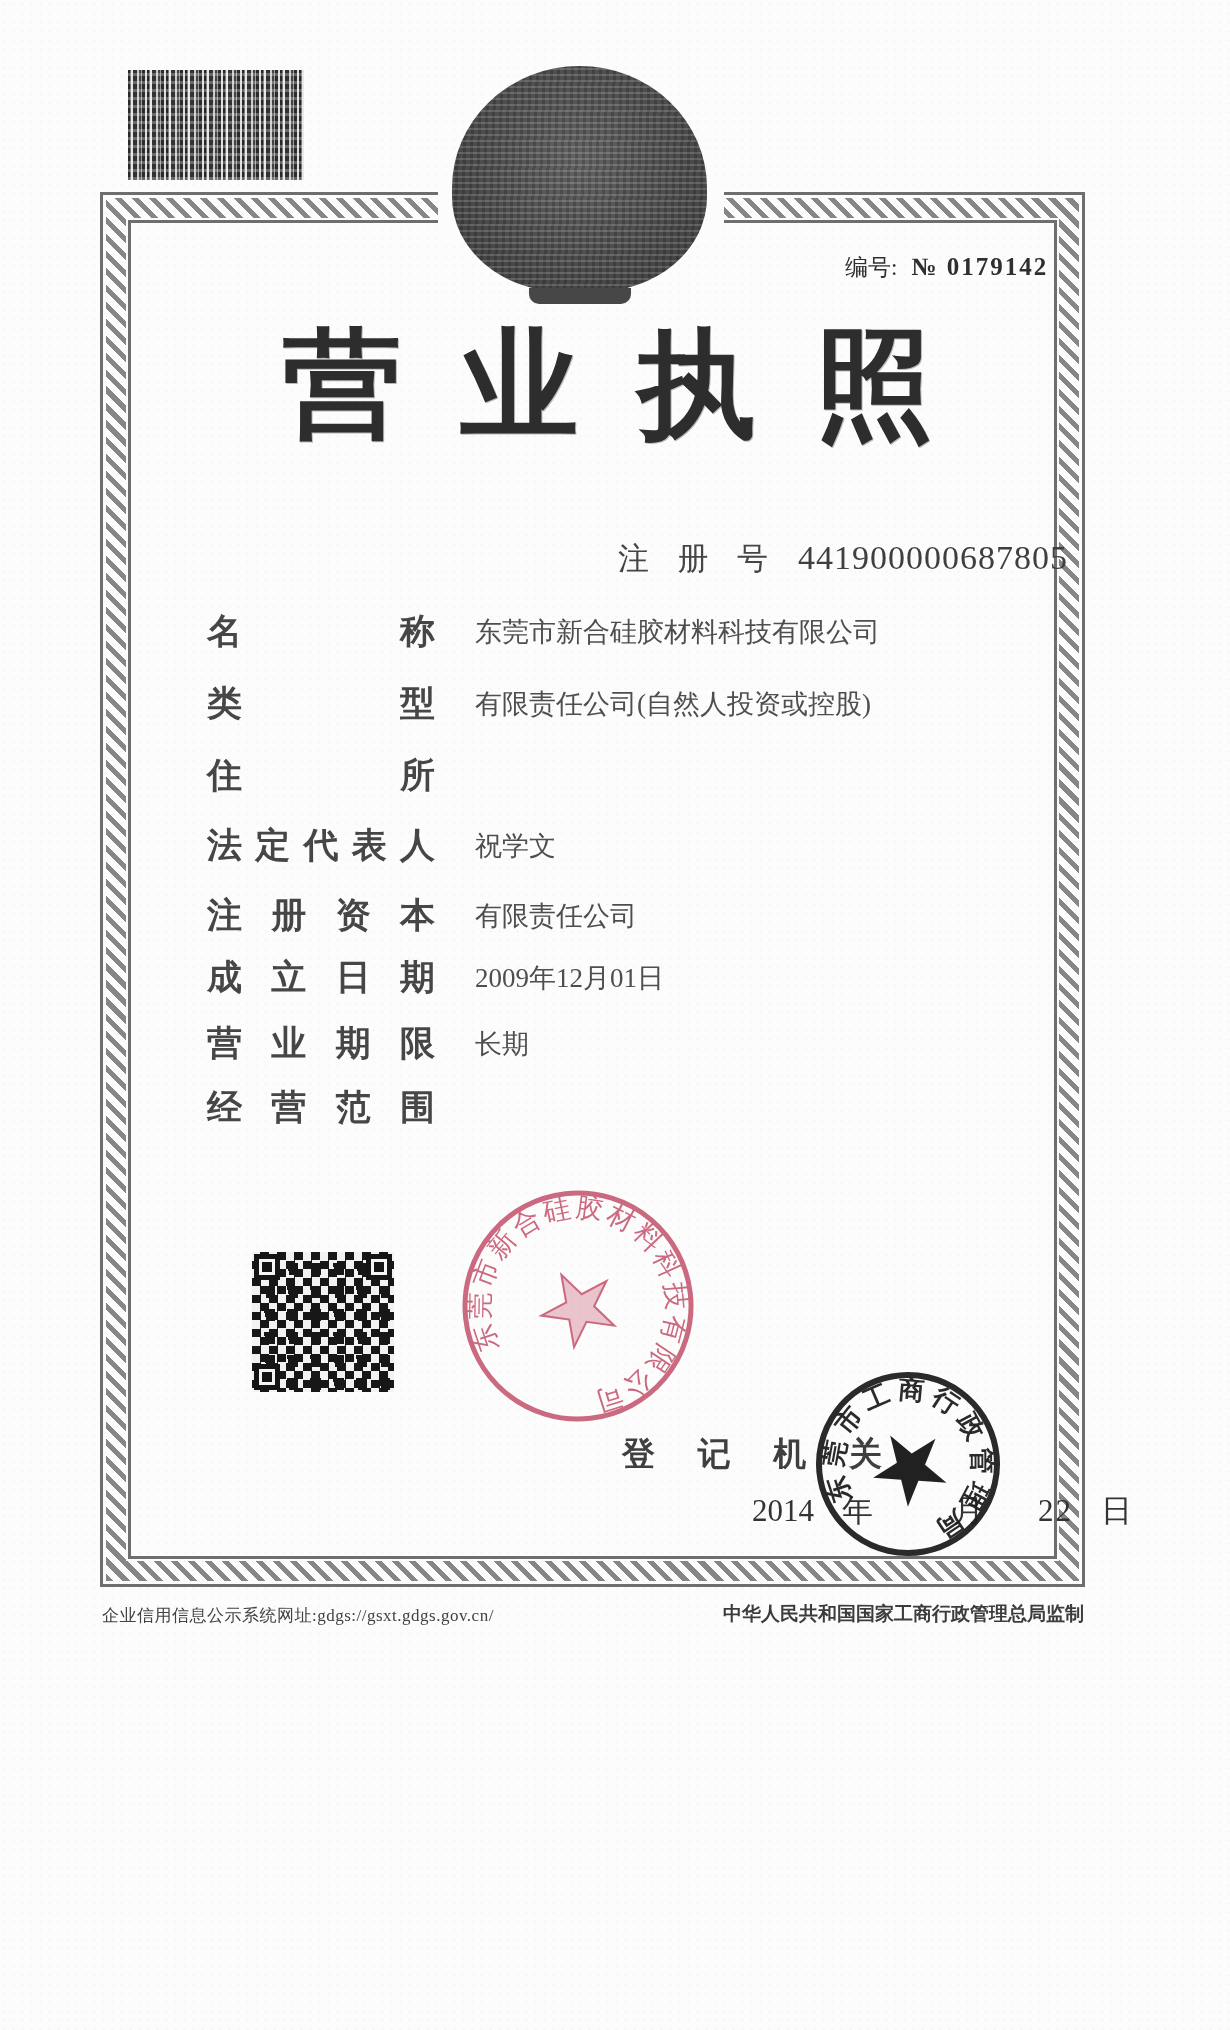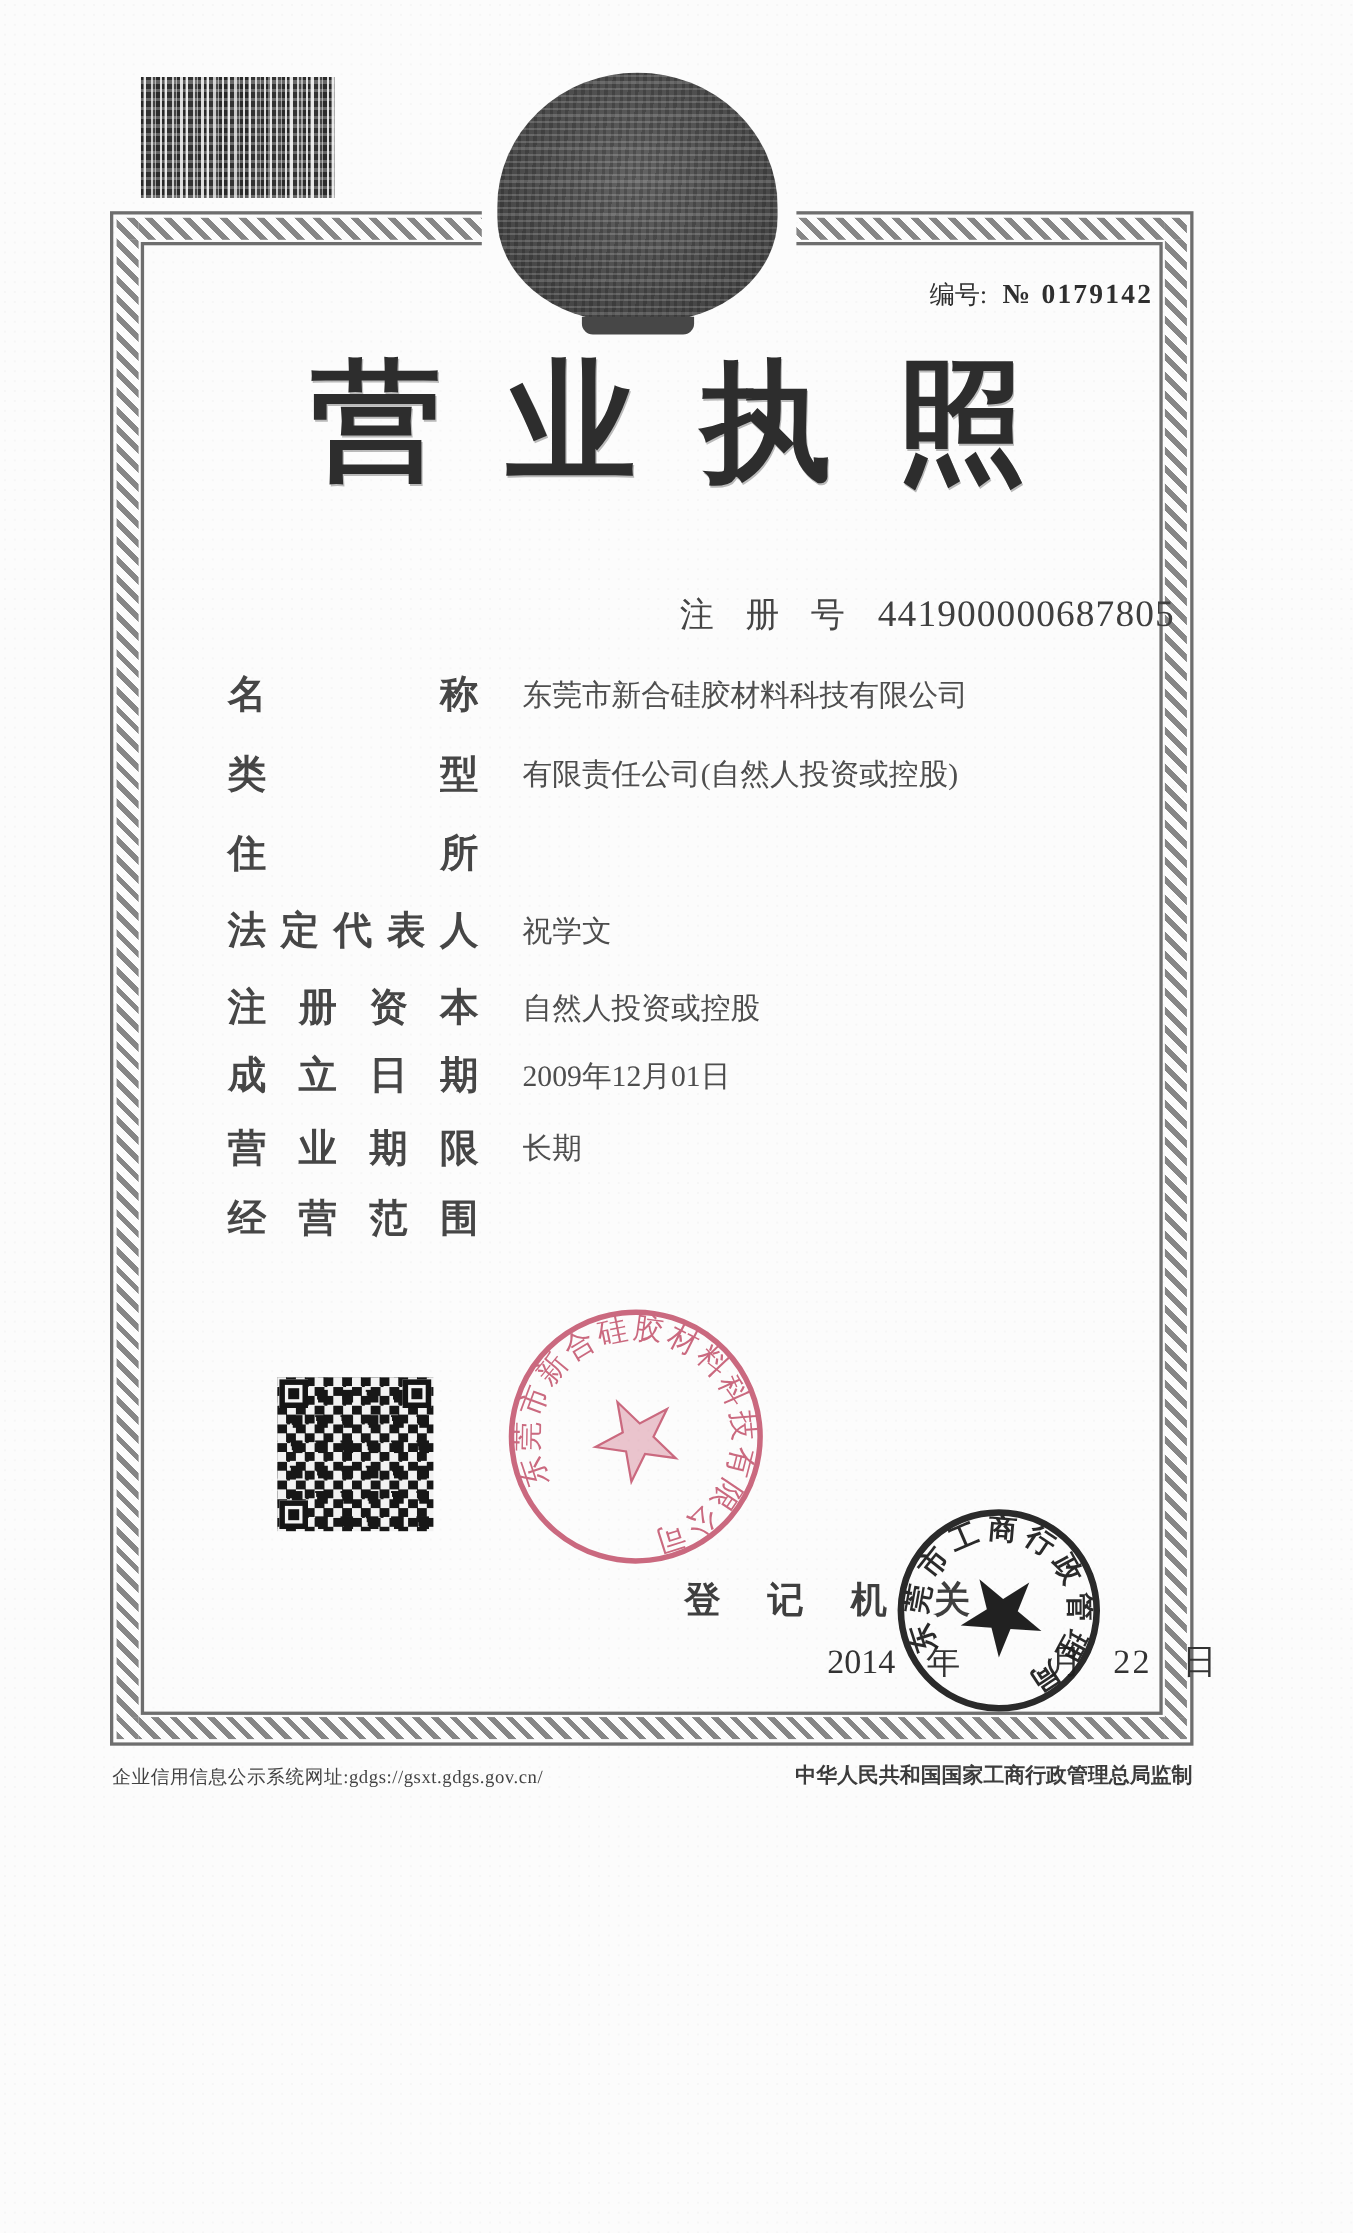--- a/index.html
+++ b/index.html
@@ -83,21 +83,21 @@
 
   
   #red-seal{left:448px;top:1176px;width:260px;height:260px;z-index:5;opacity:.88;}
   #black-seal{left:804px;top:1360px;width:208px;height:208px;z-index:6;opacity:.94;}
 
   
   #registrar{left:622px;top:1432px;z-index:4;display:flex;justify-content:space-between;width:260px;
     font-size:33px;font-weight:600;color:#3f3f3f;}
   #date{left:752px;top:1490px;z-index:5;display:flex;align-items:baseline;gap:28px;font-size:31px;color:#333;}
   #date .gap-m{margin-left:52px;}
-  #date .day{letter-spacing:2px;}
+  #date .day{margin-left:26px;letter-spacing:2px;}
 
   
   #footer-left{left:102px;top:1604px;font-size:17px;letter-spacing:.5px;color:#424242;z-index:4;}
   #footer-right{right:146px;top:1601px;font-size:19px;font-weight:600;color:#3c3c3c;z-index:4;}
 </style>
 </head>
 <body>
 
 <div class="abs" id="frame">
   <div class="frame-mid">
@@ -160,21 +160,21 @@
     </div>
   <div class="fvalue">祝学文</div>
 </div>
 <div class="row" id="row5">
   <div class="flabel">
       <span>注</span>
       <span>册</span>
       <span>资</span>
       <span>本</span>
     </div>
-  <div class="fvalue">自然人投资或控股</div>
+  <div class="fvalue">有限责任公司</div>
 </div>
 <div class="row" id="row6">
   <div class="flabel">
       <span>成</span>
       <span>立</span>
       <span>日</span>
       <span>期</span>
     </div>
   <div class="fvalue">2009年12月01日</div>
 </div>

